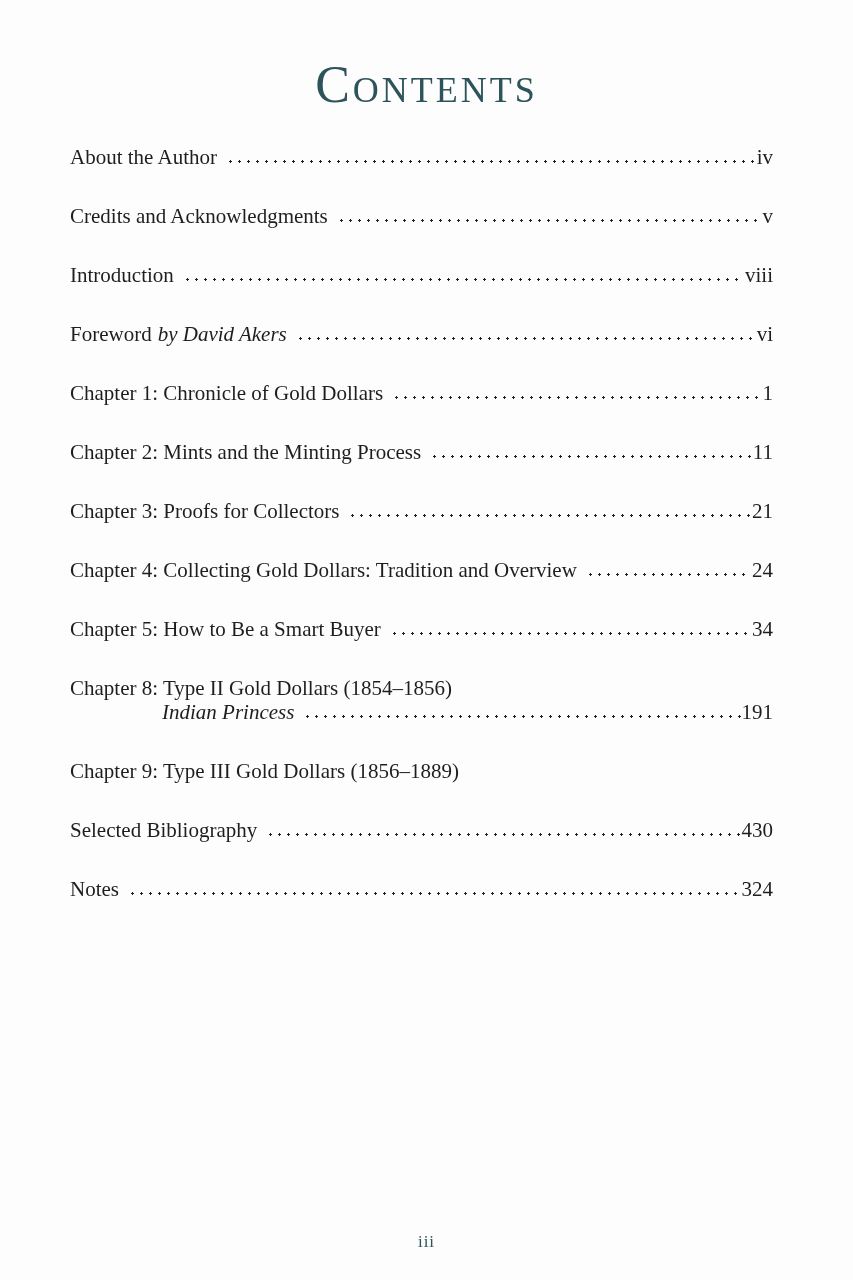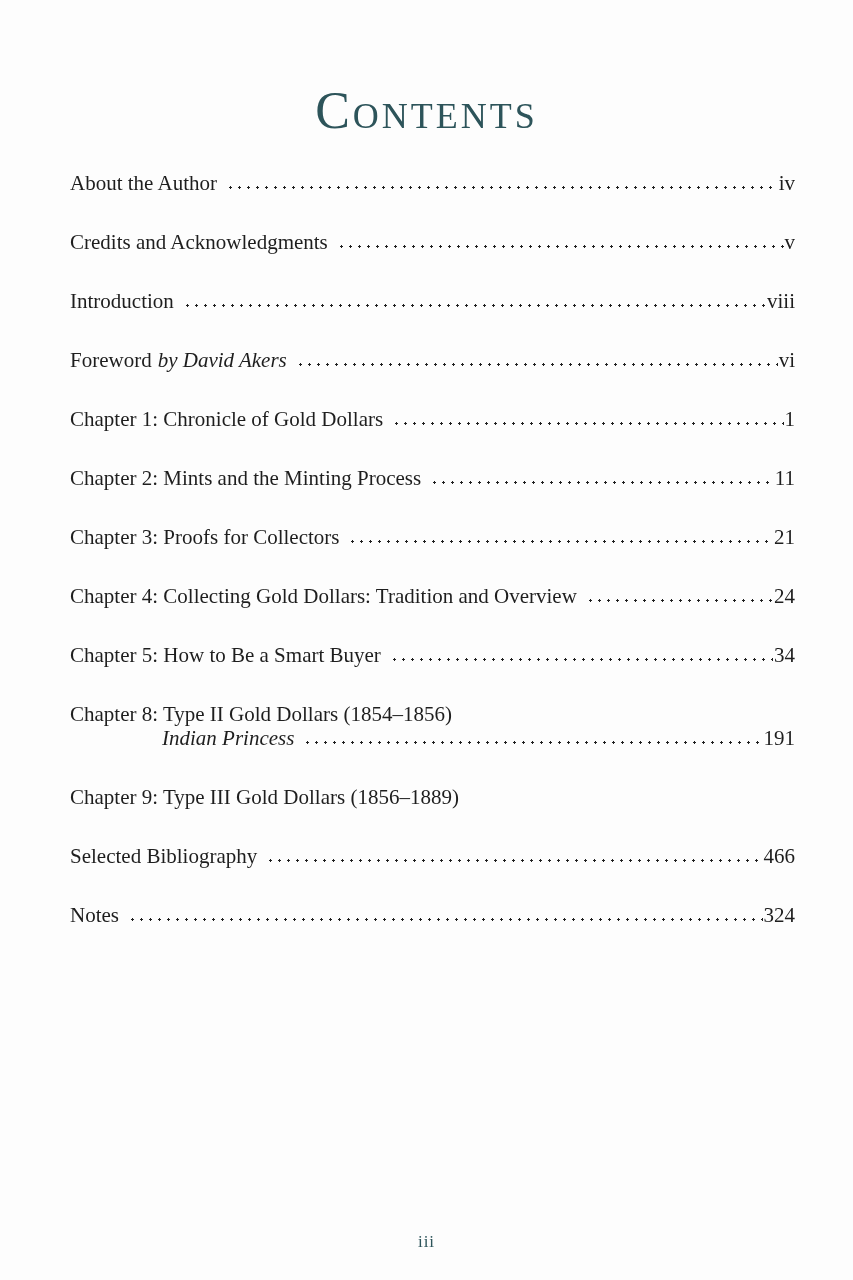--- a/index.html
+++ b/index.html
@@ -12,31 +12,31 @@
     width: 853px;
     height: 1280px;
     margin: 0 auto;
     background: #fdfdfd;
     font-family: "Liberation Serif", serif;
     color: #1e1e1e;
     overflow: hidden;
     box-sizing: border-box;
   }
   .title {
-    padding-top: 82px;
+    padding-top: 56px;
     text-align: center;
     font-variant: small-caps;
     font-size: 52px;
     line-height: 1.1;
     letter-spacing: 3px;
     color: #2d545a;
   }
   .toc {
     margin-top: 32px;
-    padding: 0 58px 0 70px;
+    padding: 0 80px 0 70px;
   }
   .toc-row {
     margin-bottom: 35px;
   }
   .toc-line {
     display: flex;
     align-items: baseline;
     font-size: 21px;
     line-height: 24px;
     white-space: nowrap;
@@ -175,21 +175,21 @@
       <div class="toc-line">
         <span>Chapter 9: Type III Gold Dollars (1856–1889)</span>
       </div>
     </div>
 
 
     <div class="toc-row">
       <div class="toc-line">
         <span>Selected Bibliography</span>
         <span class="leader"></span>
-        <span class="pagenum">466</span>
+        <span class="pagenum">430</span>
       </div>
     </div>
 
     <div class="toc-row">
       <div class="toc-line">
         <span>Notes</span>
         <span class="leader"></span>
         <span class="pagenum">324</span>
       </div>
     </div>

